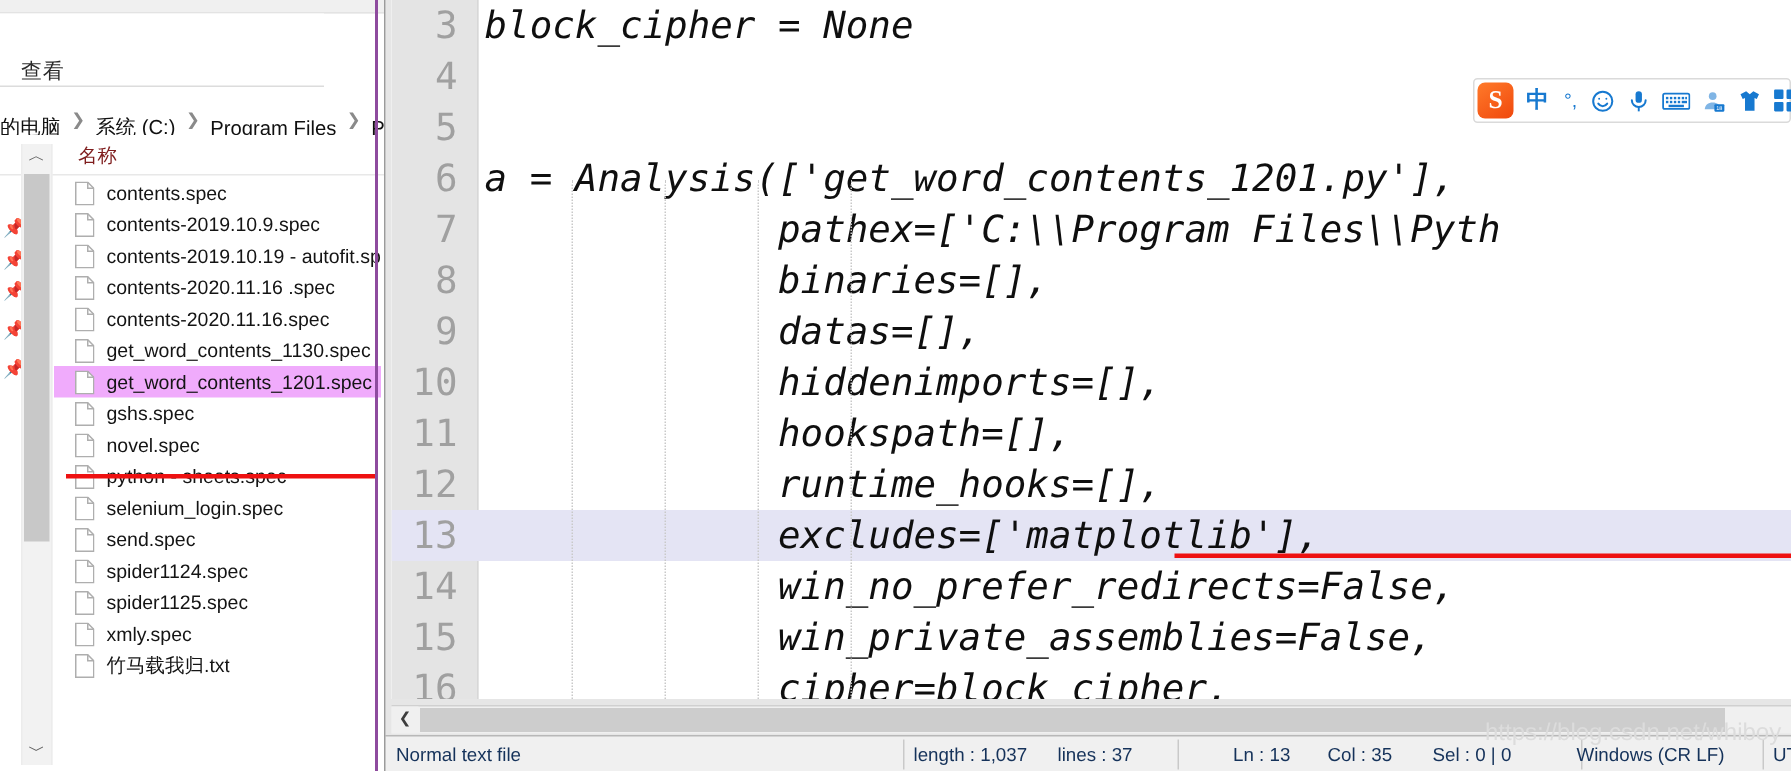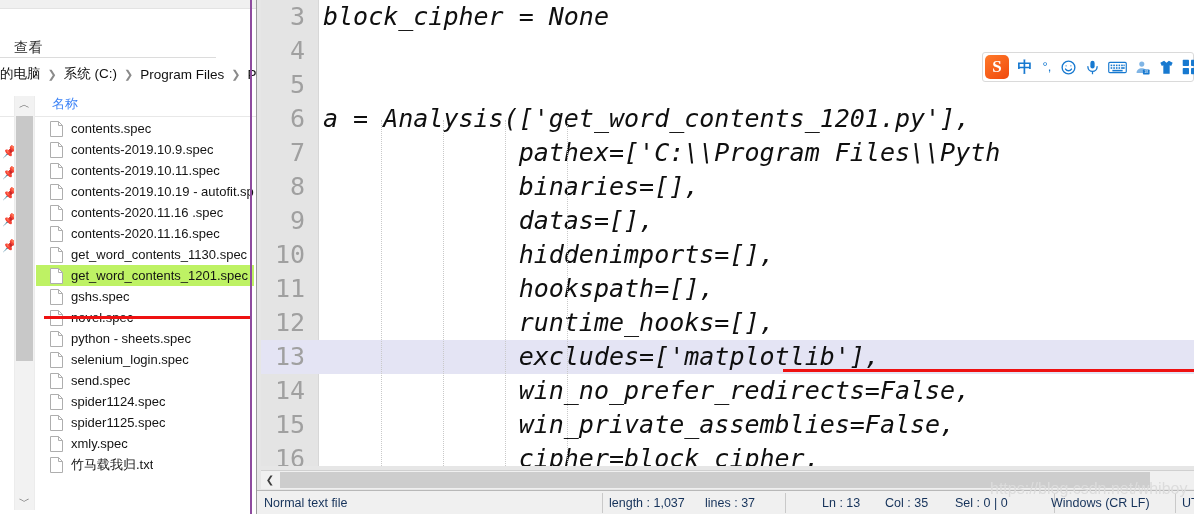--- a/index.html
+++ b/index.html
@@ -56,38 +56,38 @@
   }
   .crumbs {
     position: absolute;
     left: 0px; top: 7px;
     display: flex;
     align-items: center;
     white-space: nowrap;
     font-size: 13.5px;
     color: #1a1a1a;
   }
-  .crumb { color: #101010; }
+  .crumb { color: #101010; margin-top: 11px; }
   .crumb-sep {
     color: #8a8a8a;
     font-size: 11px;
     margin: 0 7px;
     transform: translateY(0px);
   }
   .exp-colhdr {
     position: absolute;
     left: 0; top: 90px; width: 256px; height: 26px;
     background: #ffffff;
     border-bottom: 1px solid #e8e8e8;
   }
   .exp-colhdr .label {
     position: absolute;
     left: 52px; top: 5px;
     font-size: 13px;
-    color: #3b82f6;
+    color: #7f1d1d;
   }
   
   .nav-scroll {
     position: absolute;
     left: 14px; top: 96px;
     width: 19px; height: 414px;
     background: #f2f2f2;
     border-left: 1px solid #ececec;
     border-right: 1px solid #ececec;
   }
@@ -121,21 +121,21 @@
   }
   .frow {
     position: relative;
     height: 21px;
     display: flex;
     align-items: center;
     padding-left: 14px;
     box-sizing: border-box;
     white-space: nowrap;
   }
-  .frow.selected { background: #bef264; }
+  .frow.selected { background: #f0abfc; }
   .fico {
     width: 13px; height: 16px;
     margin-right: 8px;
     flex: 0 0 auto;
     position: relative;
   }
   .fname {
     font-size: 13px;
     color: #141414;
     overflow: hidden;
@@ -375,27 +375,20 @@
               <path d="M8.5 0.5v4h4" fill="none" stroke="#aeaeae"></path>
             </svg></span>
           <span class="fname">contents.spec</span>
         </div>
         <div class="frow">
           <span class="fico"><svg width="13" height="16" viewBox="0 0 13 16">
               <path d="M0.5 0.5h8l4 4v11h-12z" fill="#ffffff" stroke="#aeaeae"></path>
               <path d="M8.5 0.5v4h4" fill="none" stroke="#aeaeae"></path>
             </svg></span>
           <span class="fname">contents-2019.10.9.spec</span>
-        </div>
-        <div class="frow">
-          <span class="fico"><svg width="13" height="16" viewBox="0 0 13 16">
-              <path d="M0.5 0.5h8l4 4v11h-12z" fill="#ffffff" stroke="#aeaeae"></path>
-              <path d="M8.5 0.5v4h4" fill="none" stroke="#aeaeae"></path>
-            </svg></span>
-          <span class="fname">contents-2019.10.11.spec</span>
         </div>
         <div class="frow">
           <span class="fico"><svg width="13" height="16" viewBox="0 0 13 16">
               <path d="M0.5 0.5h8l4 4v11h-12z" fill="#ffffff" stroke="#aeaeae"></path>
               <path d="M8.5 0.5v4h4" fill="none" stroke="#aeaeae"></path>
             </svg></span>
           <span class="fname">contents-2019.10.19 - autofit.spe</span>
         </div>
         <div class="frow">
           <span class="fico"><svg width="13" height="16" viewBox="0 0 13 16">

